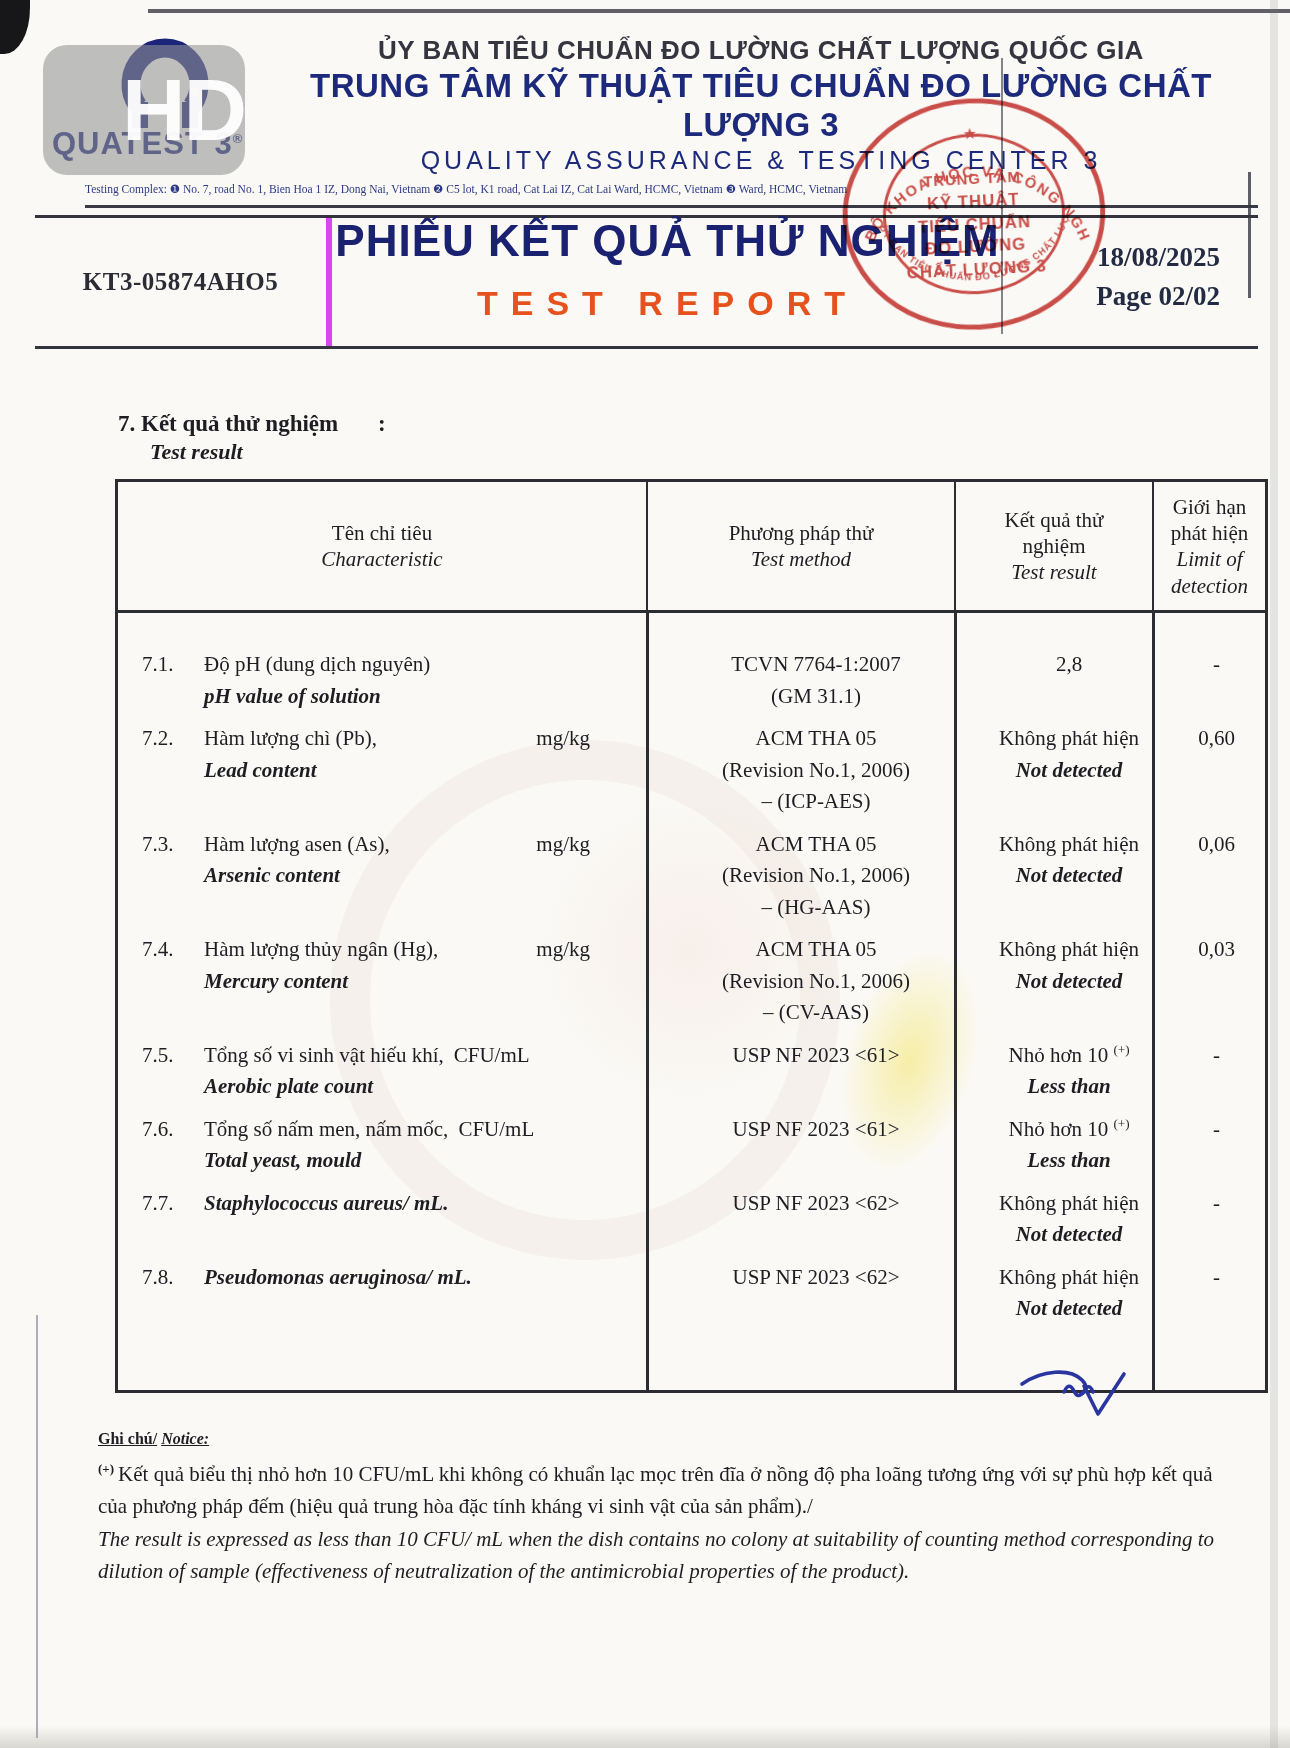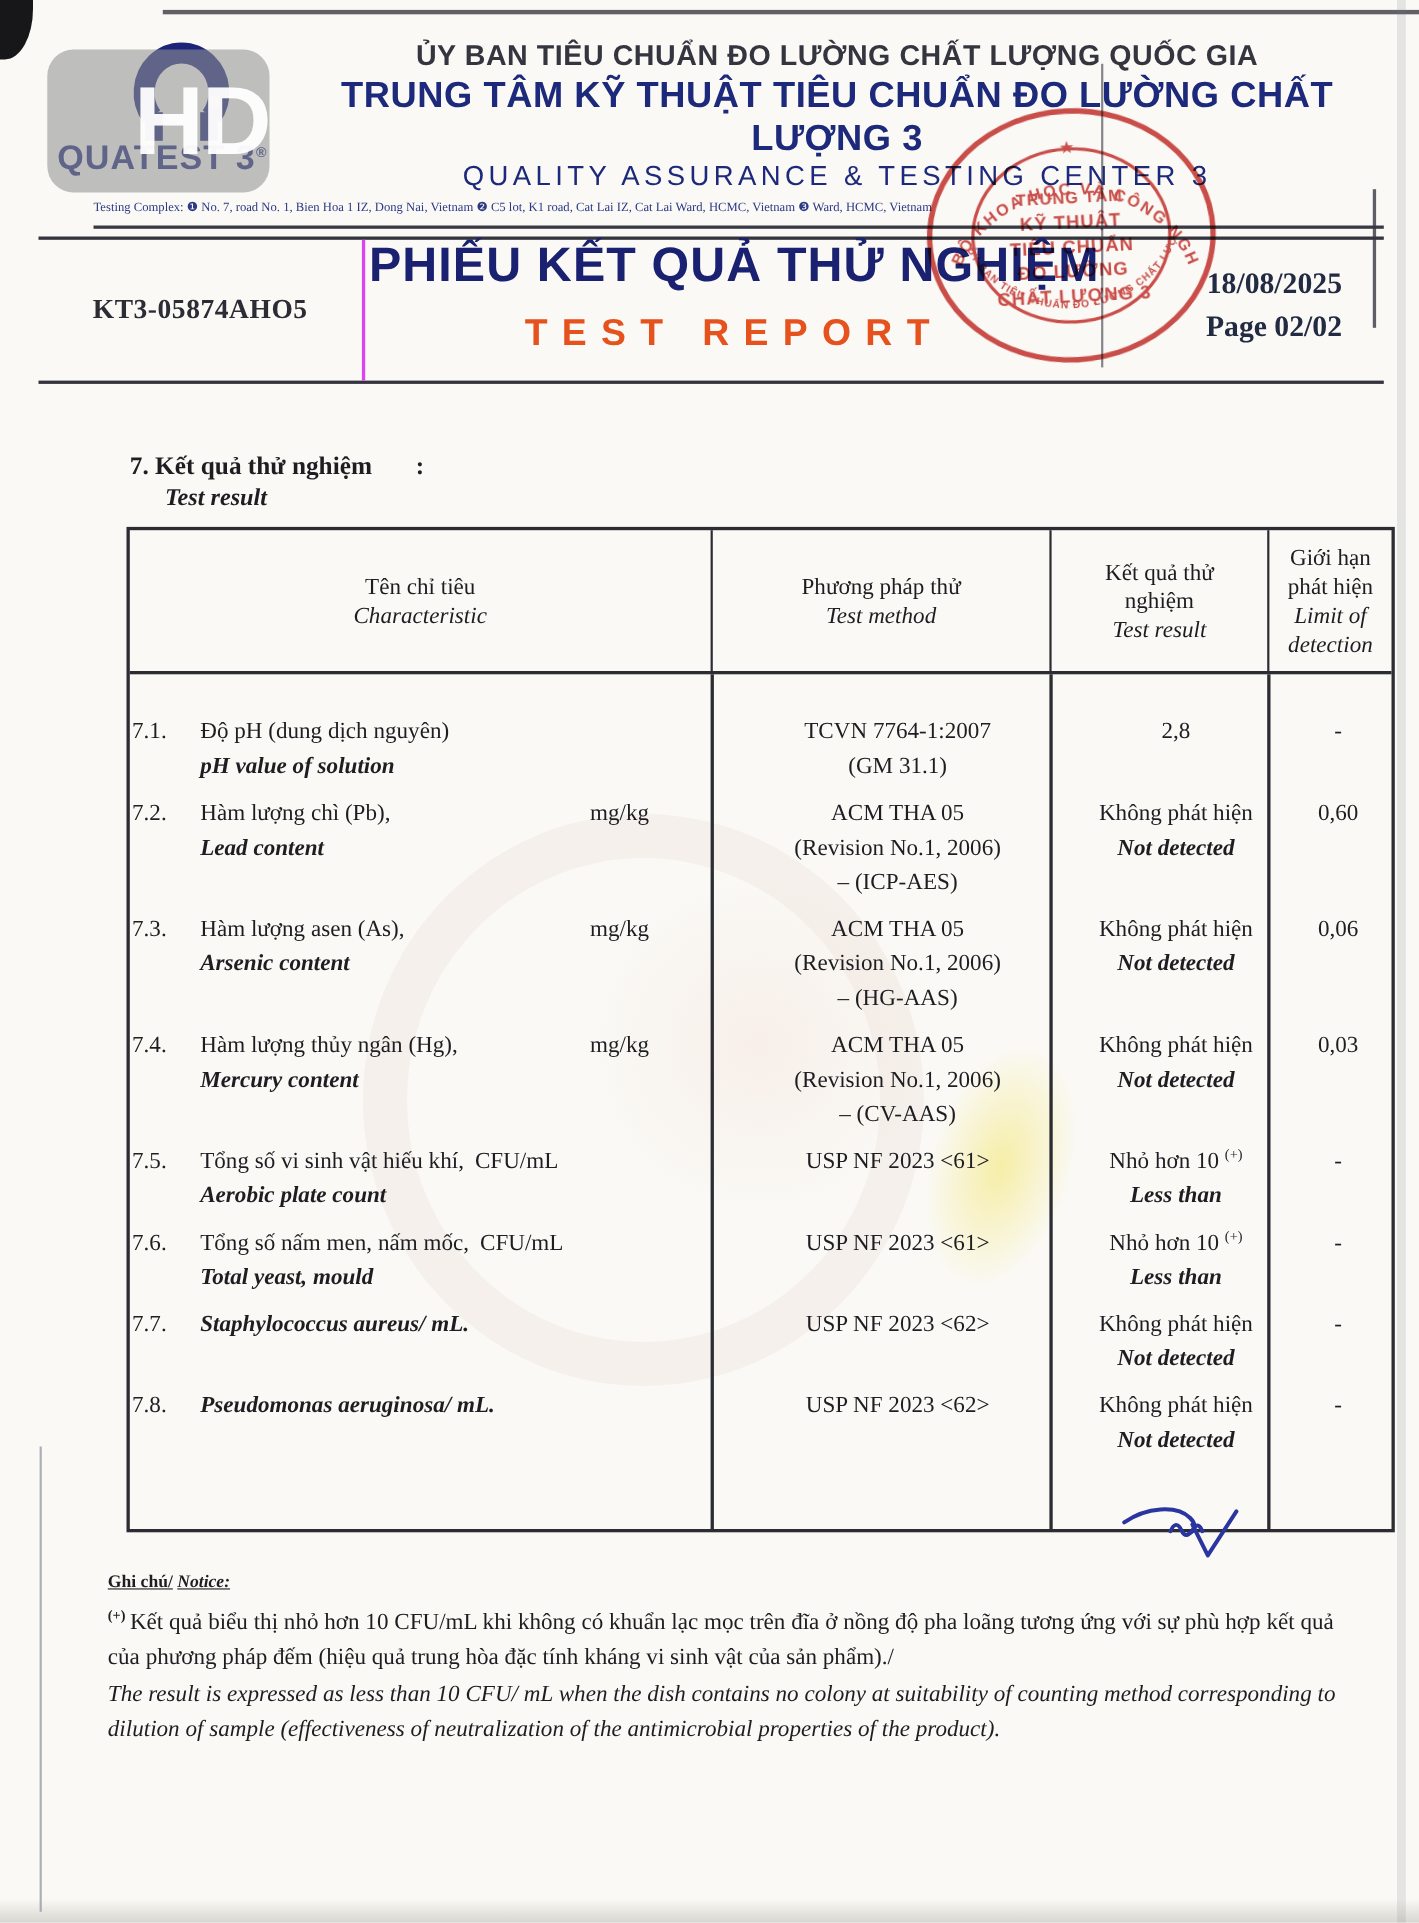--- a/index.html
+++ b/index.html
@@ -51,21 +51,21 @@
     align-items:center; justify-content:flex-end; }
   .hd-text { font-family:"Liberation Sans",sans-serif; font-weight:bold; font-size:88px;
     color:rgba(255,255,255,.95); letter-spacing:-2px; }
 
   .address { margin:6px 32px 0 85px; padding-bottom:7px; border-bottom:3px solid #3a3a44;
     font-size:11.5px; line-height:1.5; color:#2c3a86; }
 
   
   .title-row { margin:7px 32px 0 35px; border-top:3px solid #34343e; border-bottom:3px solid #34343e;
     display:grid; grid-template-columns:297px 671px auto; height:128px; }
-  .code-cell { border-right:3px solid #d946ef; display:flex; align-items:center; justify-content:center;
+  .code-cell { border-right:6px solid #d946ef; display:flex; align-items:center; justify-content:center;
     font-weight:bold; font-size:25px; color:#2c2c35; letter-spacing:.5px; }
   .title-center { text-align:center; }
   .title-vn { font-family:"Liberation Sans",sans-serif; font-weight:bold; font-size:44px;
     color:#1a2170; letter-spacing:1px; line-height:1.05; }
   .title-en { font-family:"Liberation Sans",sans-serif; font-weight:bold; 
     font-size:34px; color:#e5521d; letter-spacing:13px; margin-top:19px; }
   .date-cell { text-align:right; padding:20px 38px 0 0; font-weight:bold; font-size:27px;
     color:#232b43; line-height:1.45; }
 
   
@@ -97,21 +97,21 @@
   .th .en { font-style:italic; }
   .th-b { border-right:2.5px solid #2c2c33; }
   .th-3 { padding-left:34px; padding-right:34px; }
   .th-4 { padding-left:6px; padding-right:6px; }
 
   .tbl-body { position:relative; padding:36px 0 54px; }
   .vline { position:absolute; top:0; bottom:0; width:2.5px; background:#2c2c33; }
   .vl1 { left:528px; } .vl2 { left:836px; } .vl3 { left:1034px; }
 
   .trow { display:flex; margin-bottom:11px; line-height:1.5; }
-  .c1 { width:544px; box-sizing:border-box; padding-left:2px; padding-right:12px; }
+  .c1 { width:544px; box-sizing:border-box; padding-left:24px; padding-right:12px; }
   .c2 { width:308px; text-align:center; }
   .c3 { width:198px; text-align:center; }
   .c4 { flex:1; text-align:center; }
   .nline { display:flex; }
   .no { width:62px; flex:none; }
   .unit-mgkg { margin-left:auto; margin-right:60px; }
   .unit-cfu { margin-left:10px; }
   .name-en { margin-left:62px; font-style:italic; font-weight:bold; }
   .italic-name { font-style:italic; font-weight:bold; }
   .res-en { font-style:italic; font-weight:bold; }

